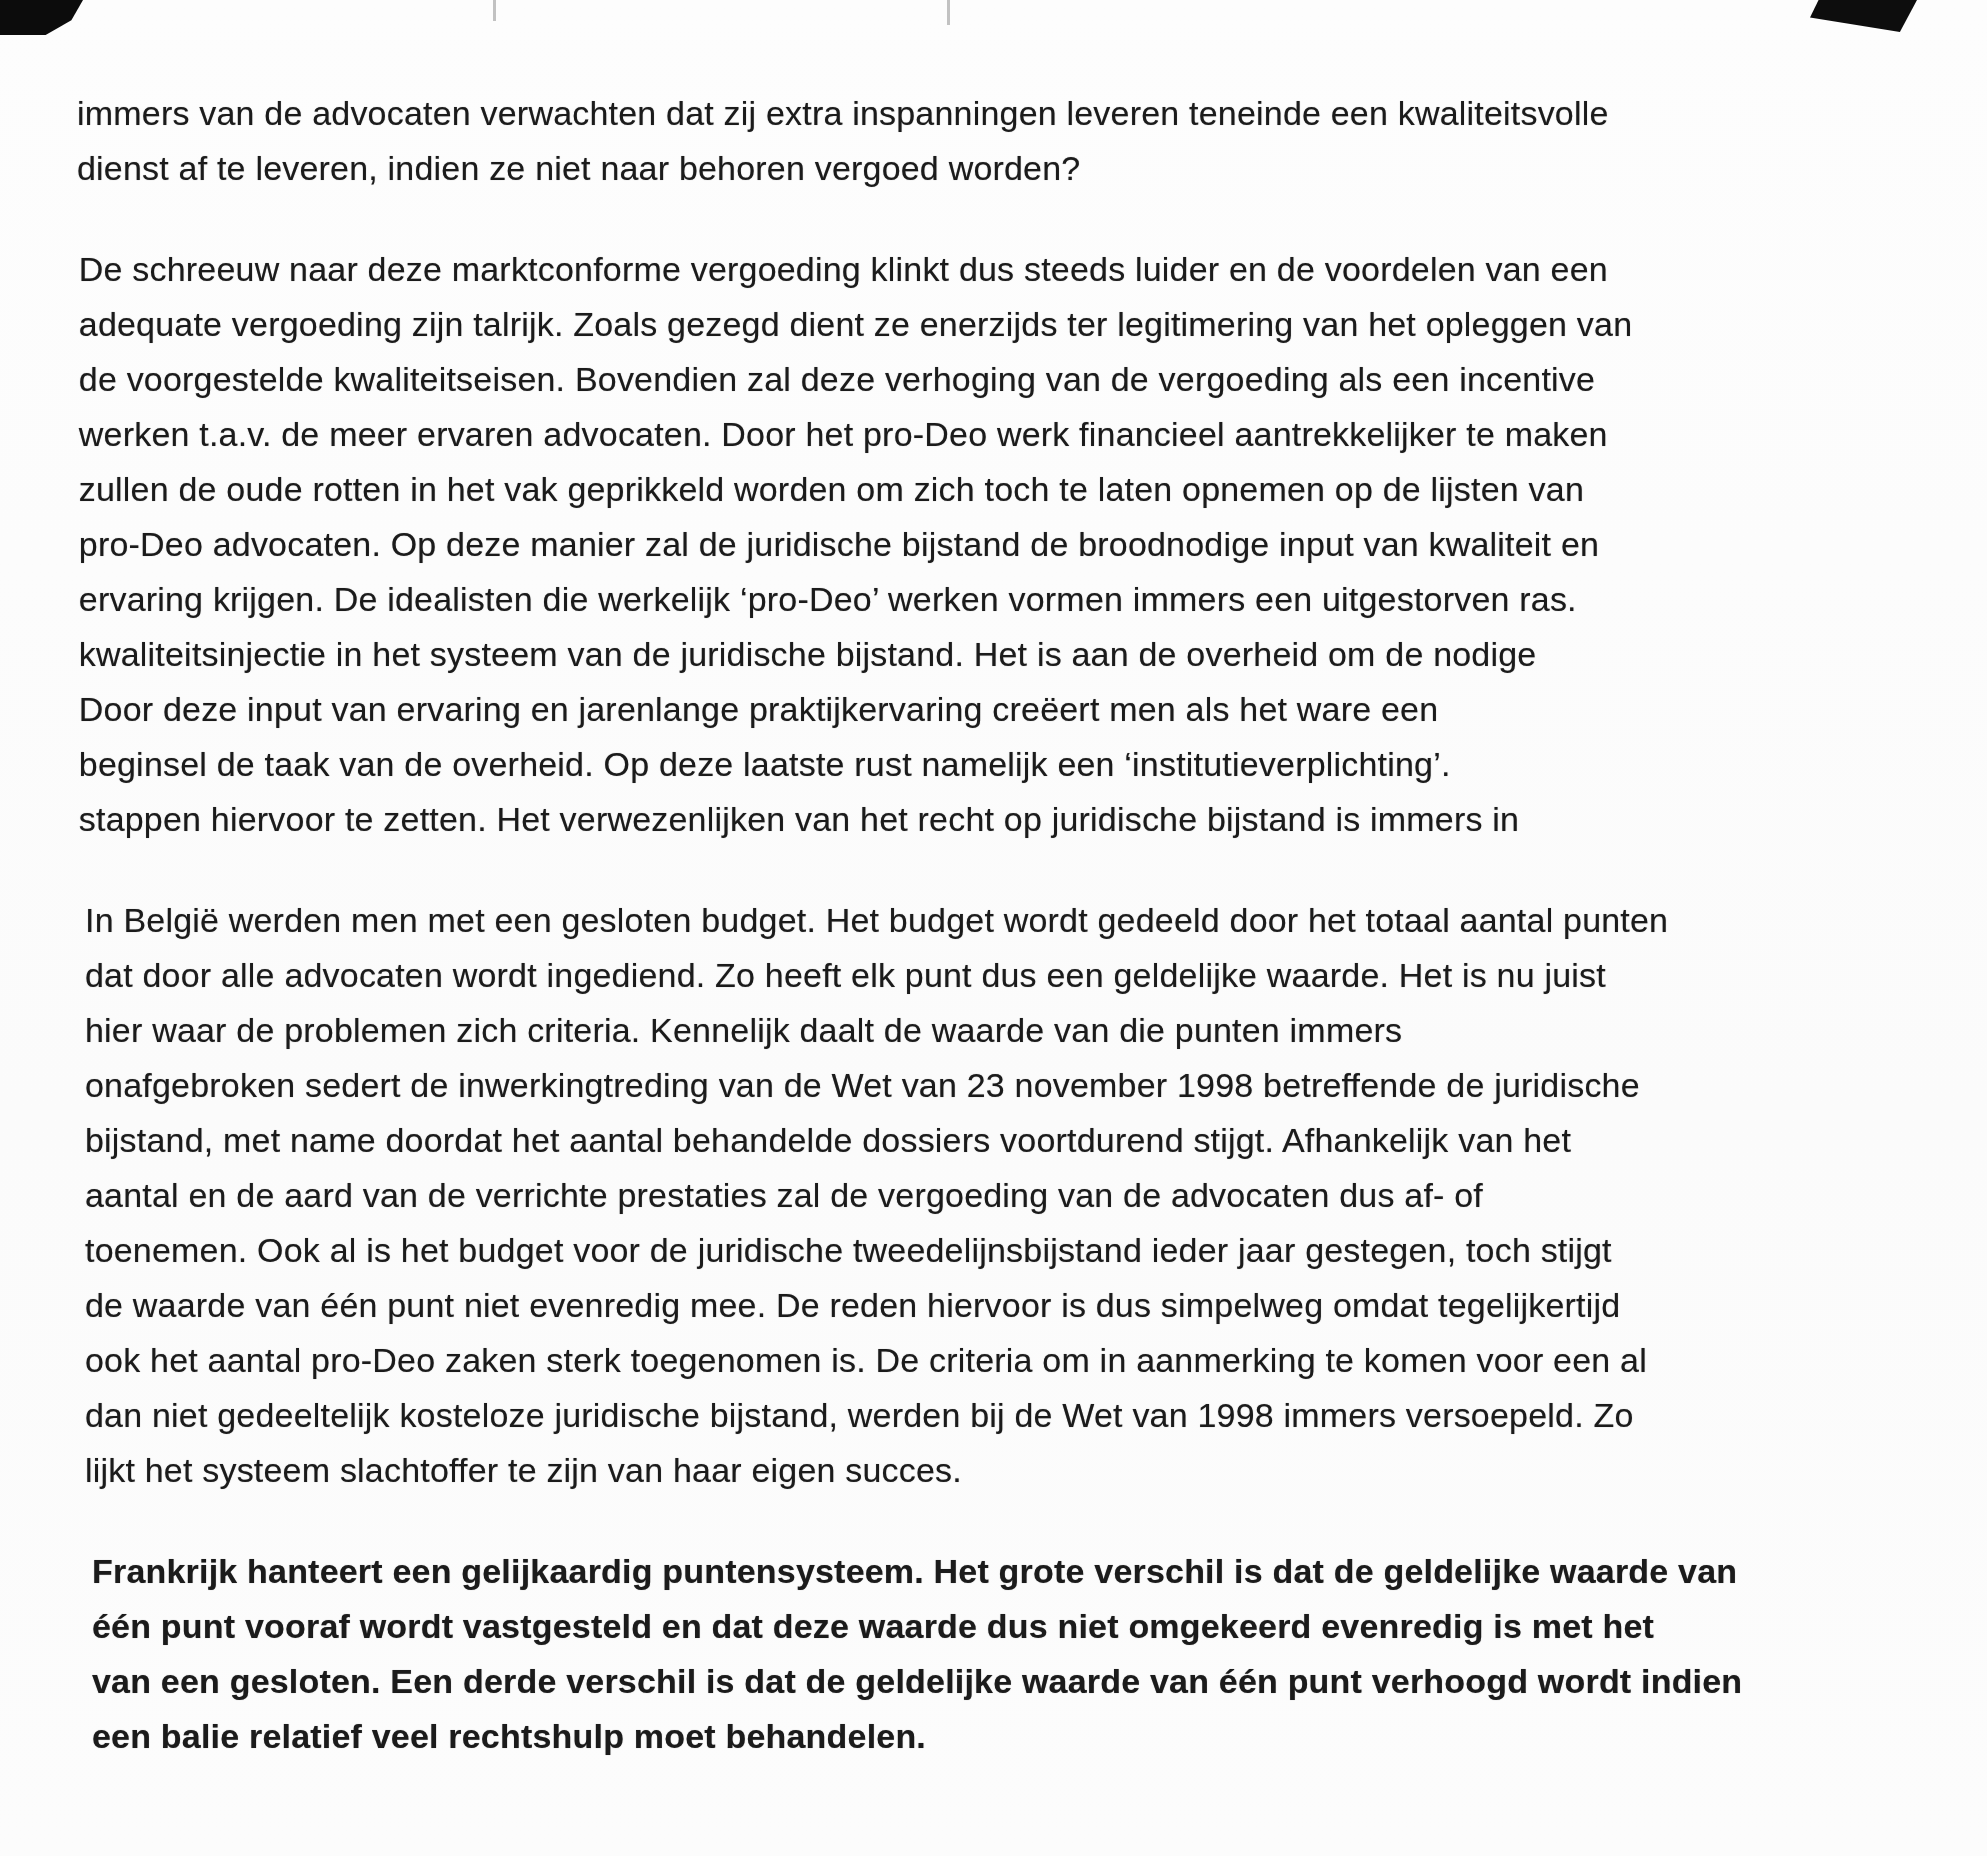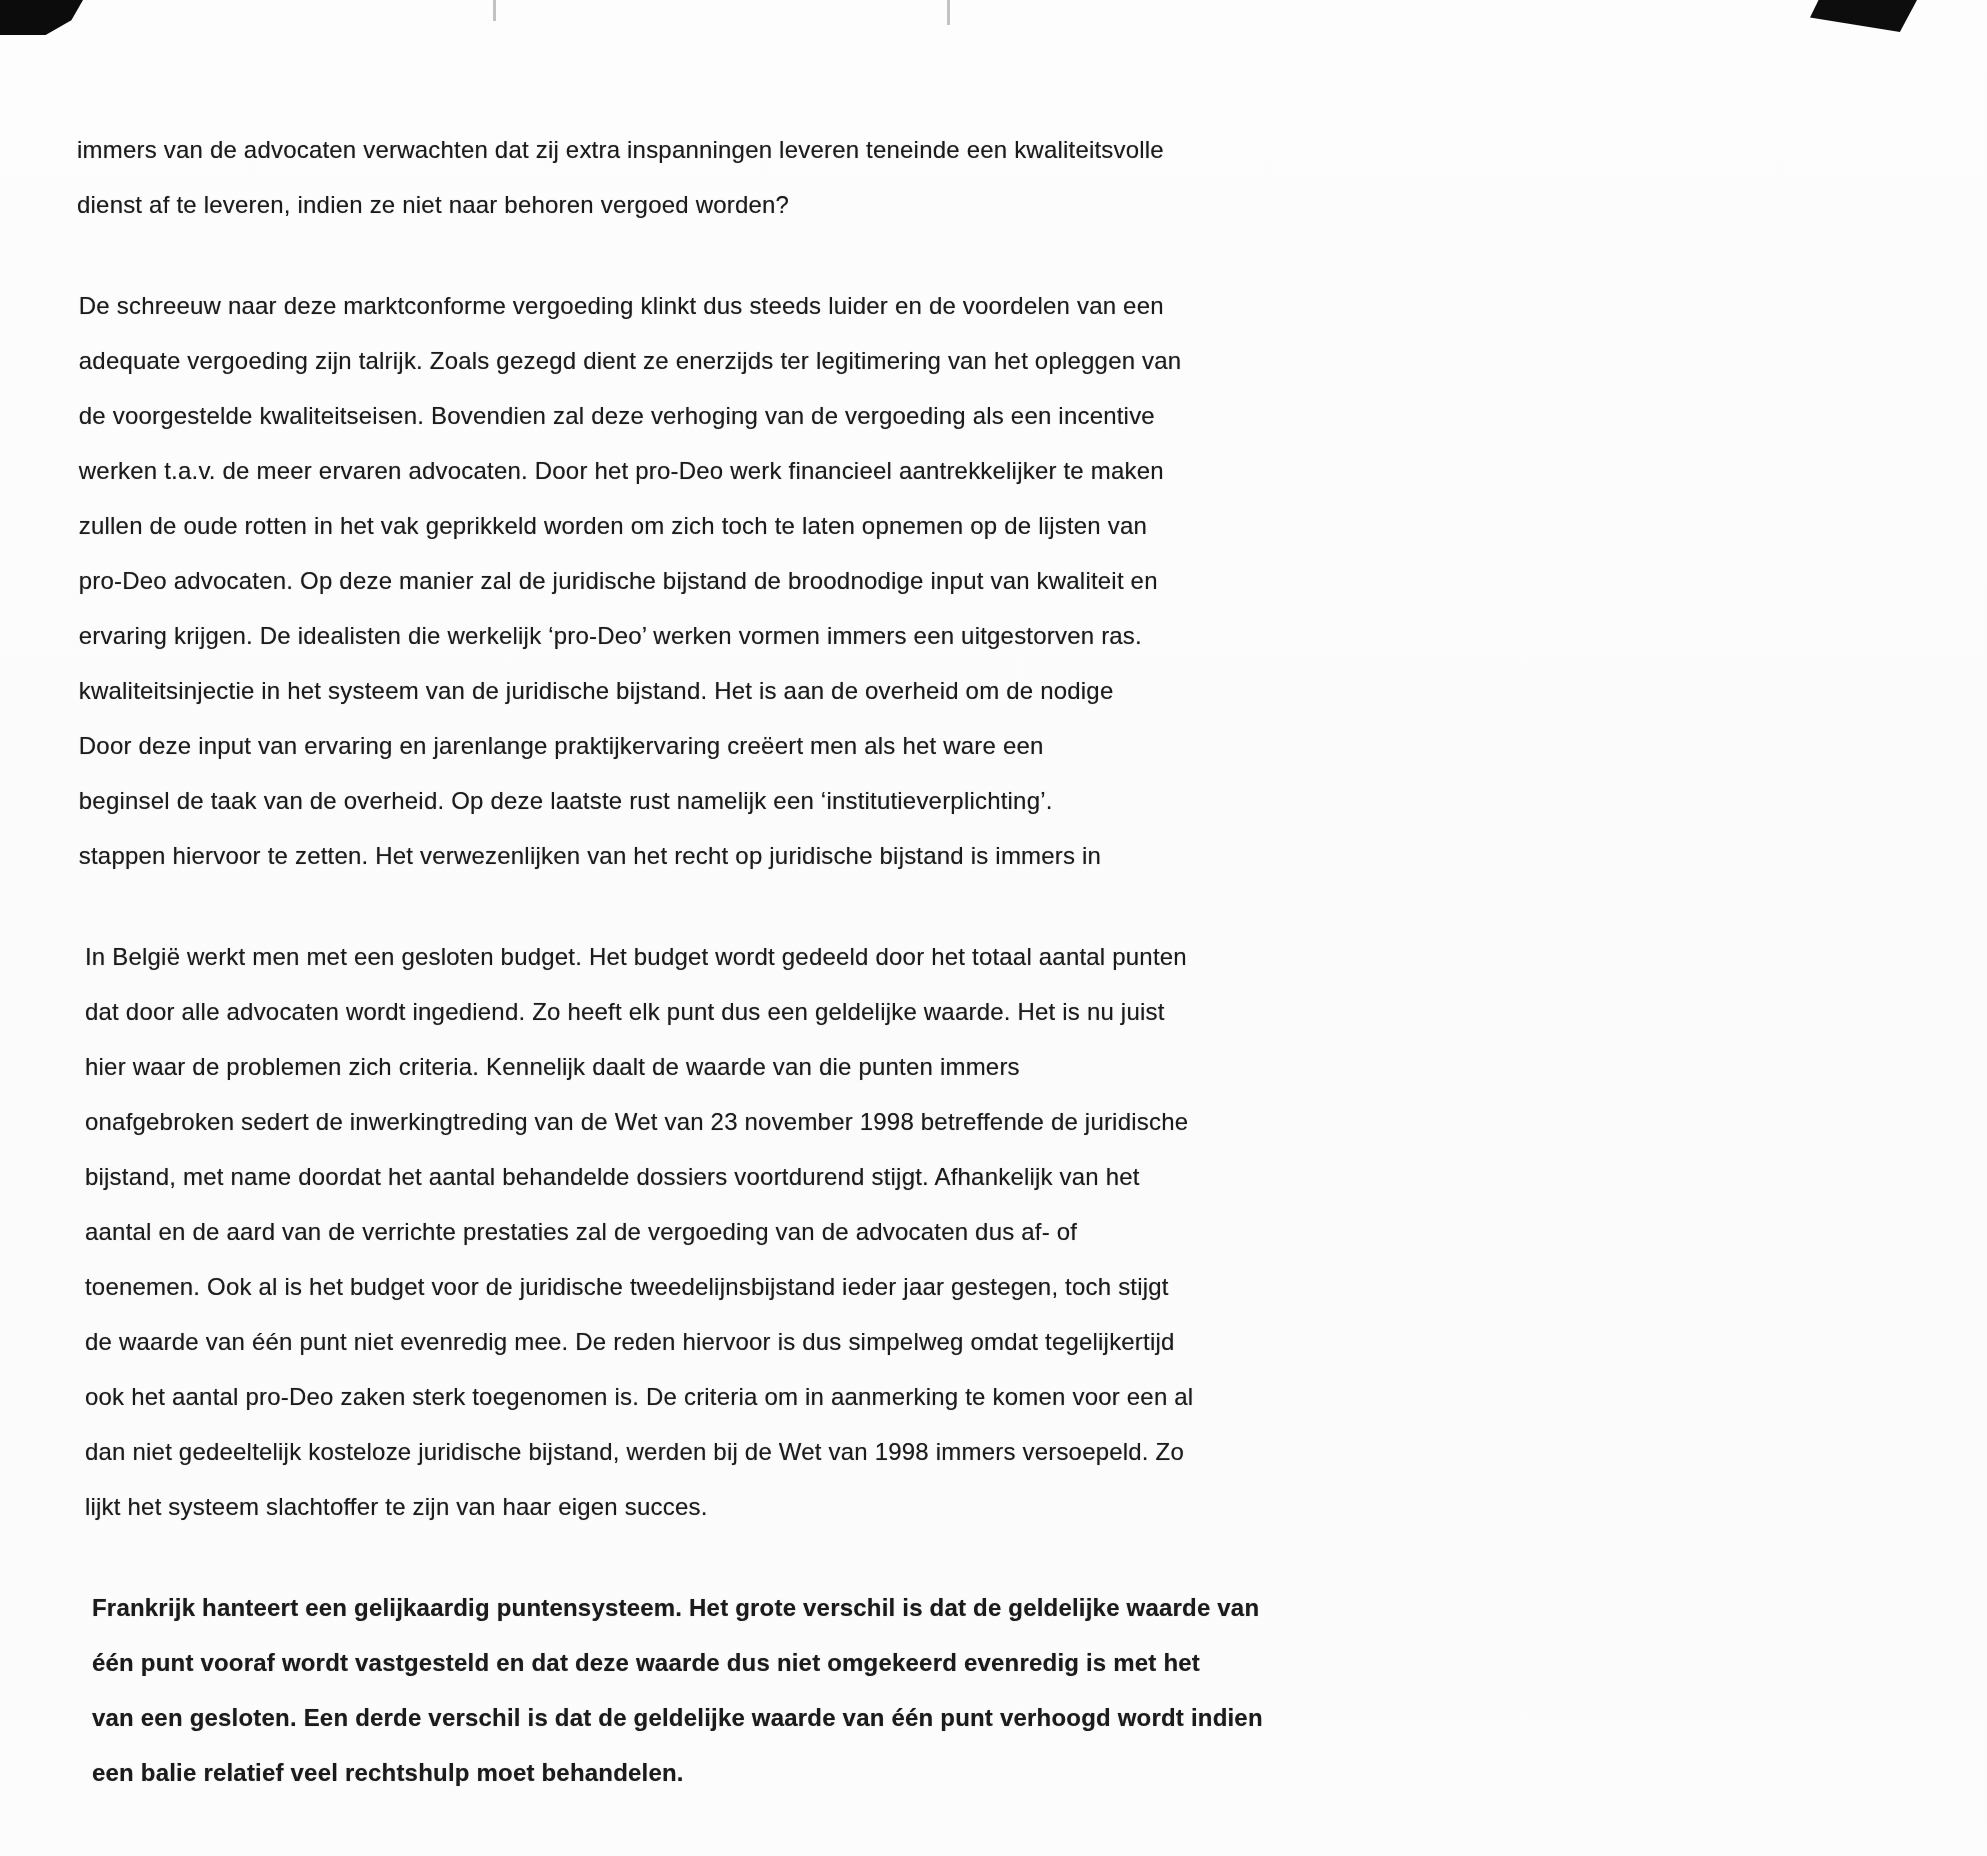--- a/index.html
+++ b/index.html
@@ -11,25 +11,24 @@
     font-family: "Liberation Sans", "DejaVu Sans", sans-serif;
   }
   .page {
     position: absolute; inset: 0;
     background: linear-gradient(180deg, #fdfdfd 0%, #fbfbfb 60%, #fcfcfc 100%);
   }
   .content {
     position: absolute;
     top: 86px; left: 77px; right: 42px;
     color: #1b1b1b;
-    font-size: 24px;
+    font-size: 34px;
     line-height: 55px;
     letter-spacing: 0.2px;
     text-shadow: 0 0 0.9px rgba(25,25,25,0.45);
-    margin-top: 36px;
   }
   .para { margin: 0 0 46px 0; }
   .para:last-child { margin-bottom: 0; font-weight: bold; }
   .line { white-space: nowrap; }
   .p2 { margin-left: 1.8px; }
   .p3 { margin-left: 8px; }
   .p4 { margin-left: 15px; }
   
   .mark-tl {
     position: absolute; top: 0; left: 0;
@@ -73,21 +72,21 @@
       <div class="line">zullen de oude rotten in het vak geprikkeld worden om zich toch te laten opnemen op de lijsten van</div>
       <div class="line">pro-Deo advocaten. Op deze manier zal de juridische bijstand de broodnodige input van kwaliteit en</div>
       <div class="line">ervaring krijgen. De idealisten die werkelijk ‘pro-Deo’ werken vormen immers een uitgestorven ras.</div>
       <div class="line">kwaliteitsinjectie in het systeem van de juridische bijstand. Het is aan de overheid om de nodige</div>
       <div class="line">Door deze input van ervaring en jarenlange praktijkervaring creëert men als het ware een</div>
       <div class="line">beginsel de taak van de overheid. Op deze laatste rust namelijk een ‘institutieverplichting’.</div>
       <div class="line">stappen hiervoor te zetten. Het verwezenlijken van het recht op juridische bijstand is immers in</div>
     </div>
 
     <div class="para p3">
-      <div class="line">In België werkt men met een gesloten budget. Het budget wordt gedeeld door het totaal aantal punten</div>
+      <div class="line">In België werden men met een gesloten budget. Het budget wordt gedeeld door het totaal aantal punten</div>
       <div class="line">dat door alle advocaten wordt ingediend. Zo heeft elk punt dus een geldelijke waarde. Het is nu juist</div>
       <div class="line">hier waar de problemen zich criteria. Kennelijk daalt de waarde van die punten immers</div>
       <div class="line">onafgebroken sedert de inwerkingtreding van de Wet van 23 november 1998 betreffende de juridische</div>
       <div class="line">bijstand, met name doordat het aantal behandelde dossiers voortdurend stijgt. Afhankelijk van het</div>
       <div class="line">aantal en de aard van de verrichte prestaties zal de vergoeding van de advocaten dus af- of</div>
       <div class="line">toenemen. Ook al is het budget voor de juridische tweedelijnsbijstand ieder jaar gestegen, toch stijgt</div>
       <div class="line">de waarde van één punt niet evenredig mee. De reden hiervoor is dus simpelweg omdat tegelijkertijd</div>
       <div class="line">ook het aantal pro-Deo zaken sterk toegenomen is. De criteria om in aanmerking te komen voor een al</div>
       <div class="line">dan niet gedeeltelijk kosteloze juridische bijstand, werden bij de Wet van 1998 immers versoepeld. Zo</div>
       <div class="line">lijkt het systeem slachtoffer te zijn van haar eigen succes.</div>

